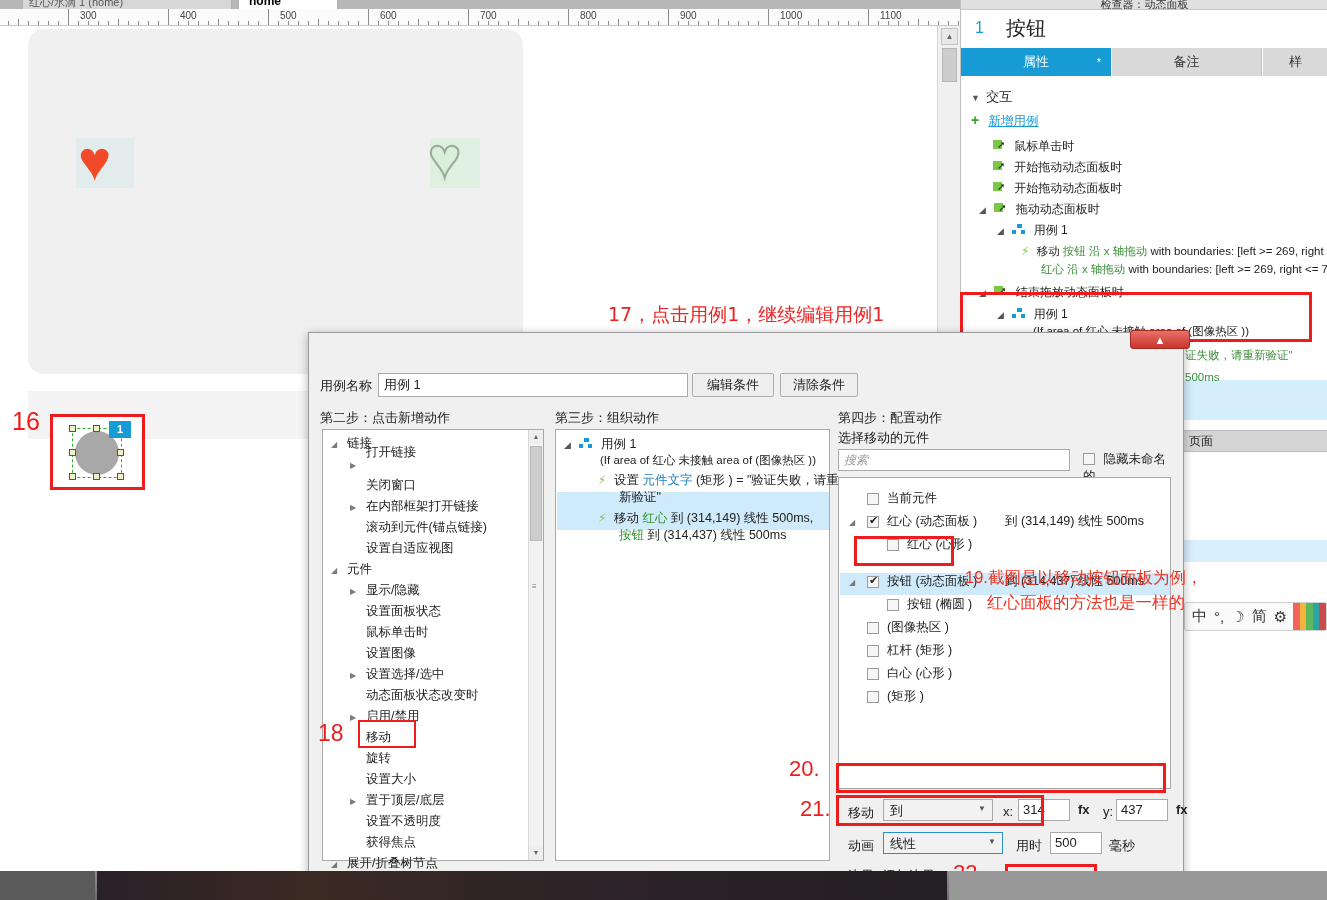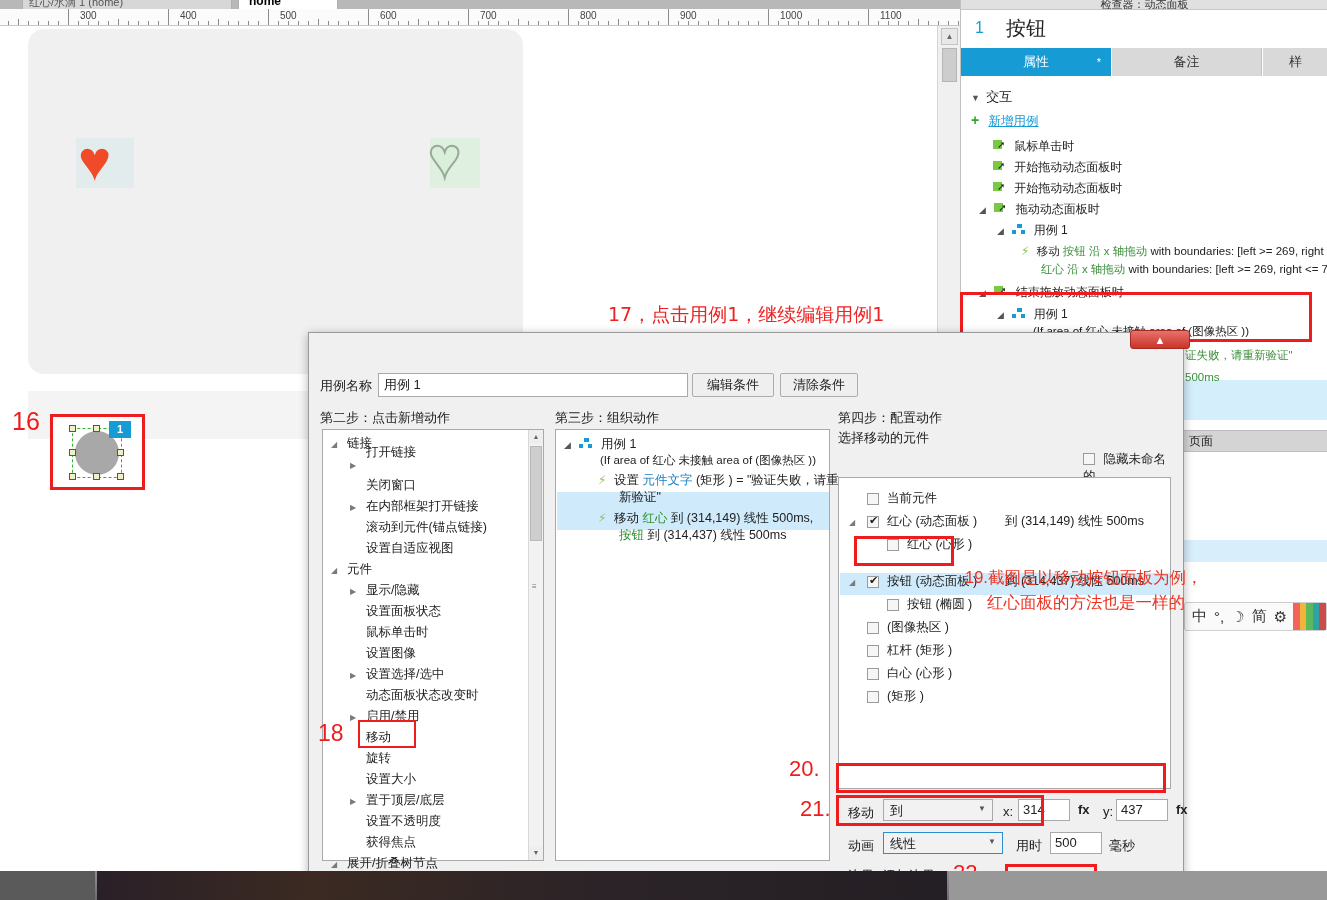--- a/index.html
+++ b/index.html
@@ -513,20 +513,21 @@
         <span>到 (314,149) 线性  500ms,</span>
       </div>
       <div class="c2-line" style="left:63px;top:97px;">
         <span class="grn">按钮</span>
         <span>到 (314,437) 线性  500ms</span>
       </div>
     </div>
 
     <div id="col3">
       <div id="c3-title" class="lbl">选择移动的元件</div>
+      <div id="c3-search">搜索</div>
       <div id="c3-hidechk">
         <span class="cbx" style="position:relative;display:inline-block;vertical-align:-2px;"></span>
         <span style="margin-left:5px;">隐藏未命名的</span>
       </div>
 
       <div id="c3-list">
         <div id="c3-rowhl"></div>
 
         <div class="cbx" style="left:28px;top:15px;"></div>
         <div class="li" style="left:48px;top:12px;">当前元件</div>

